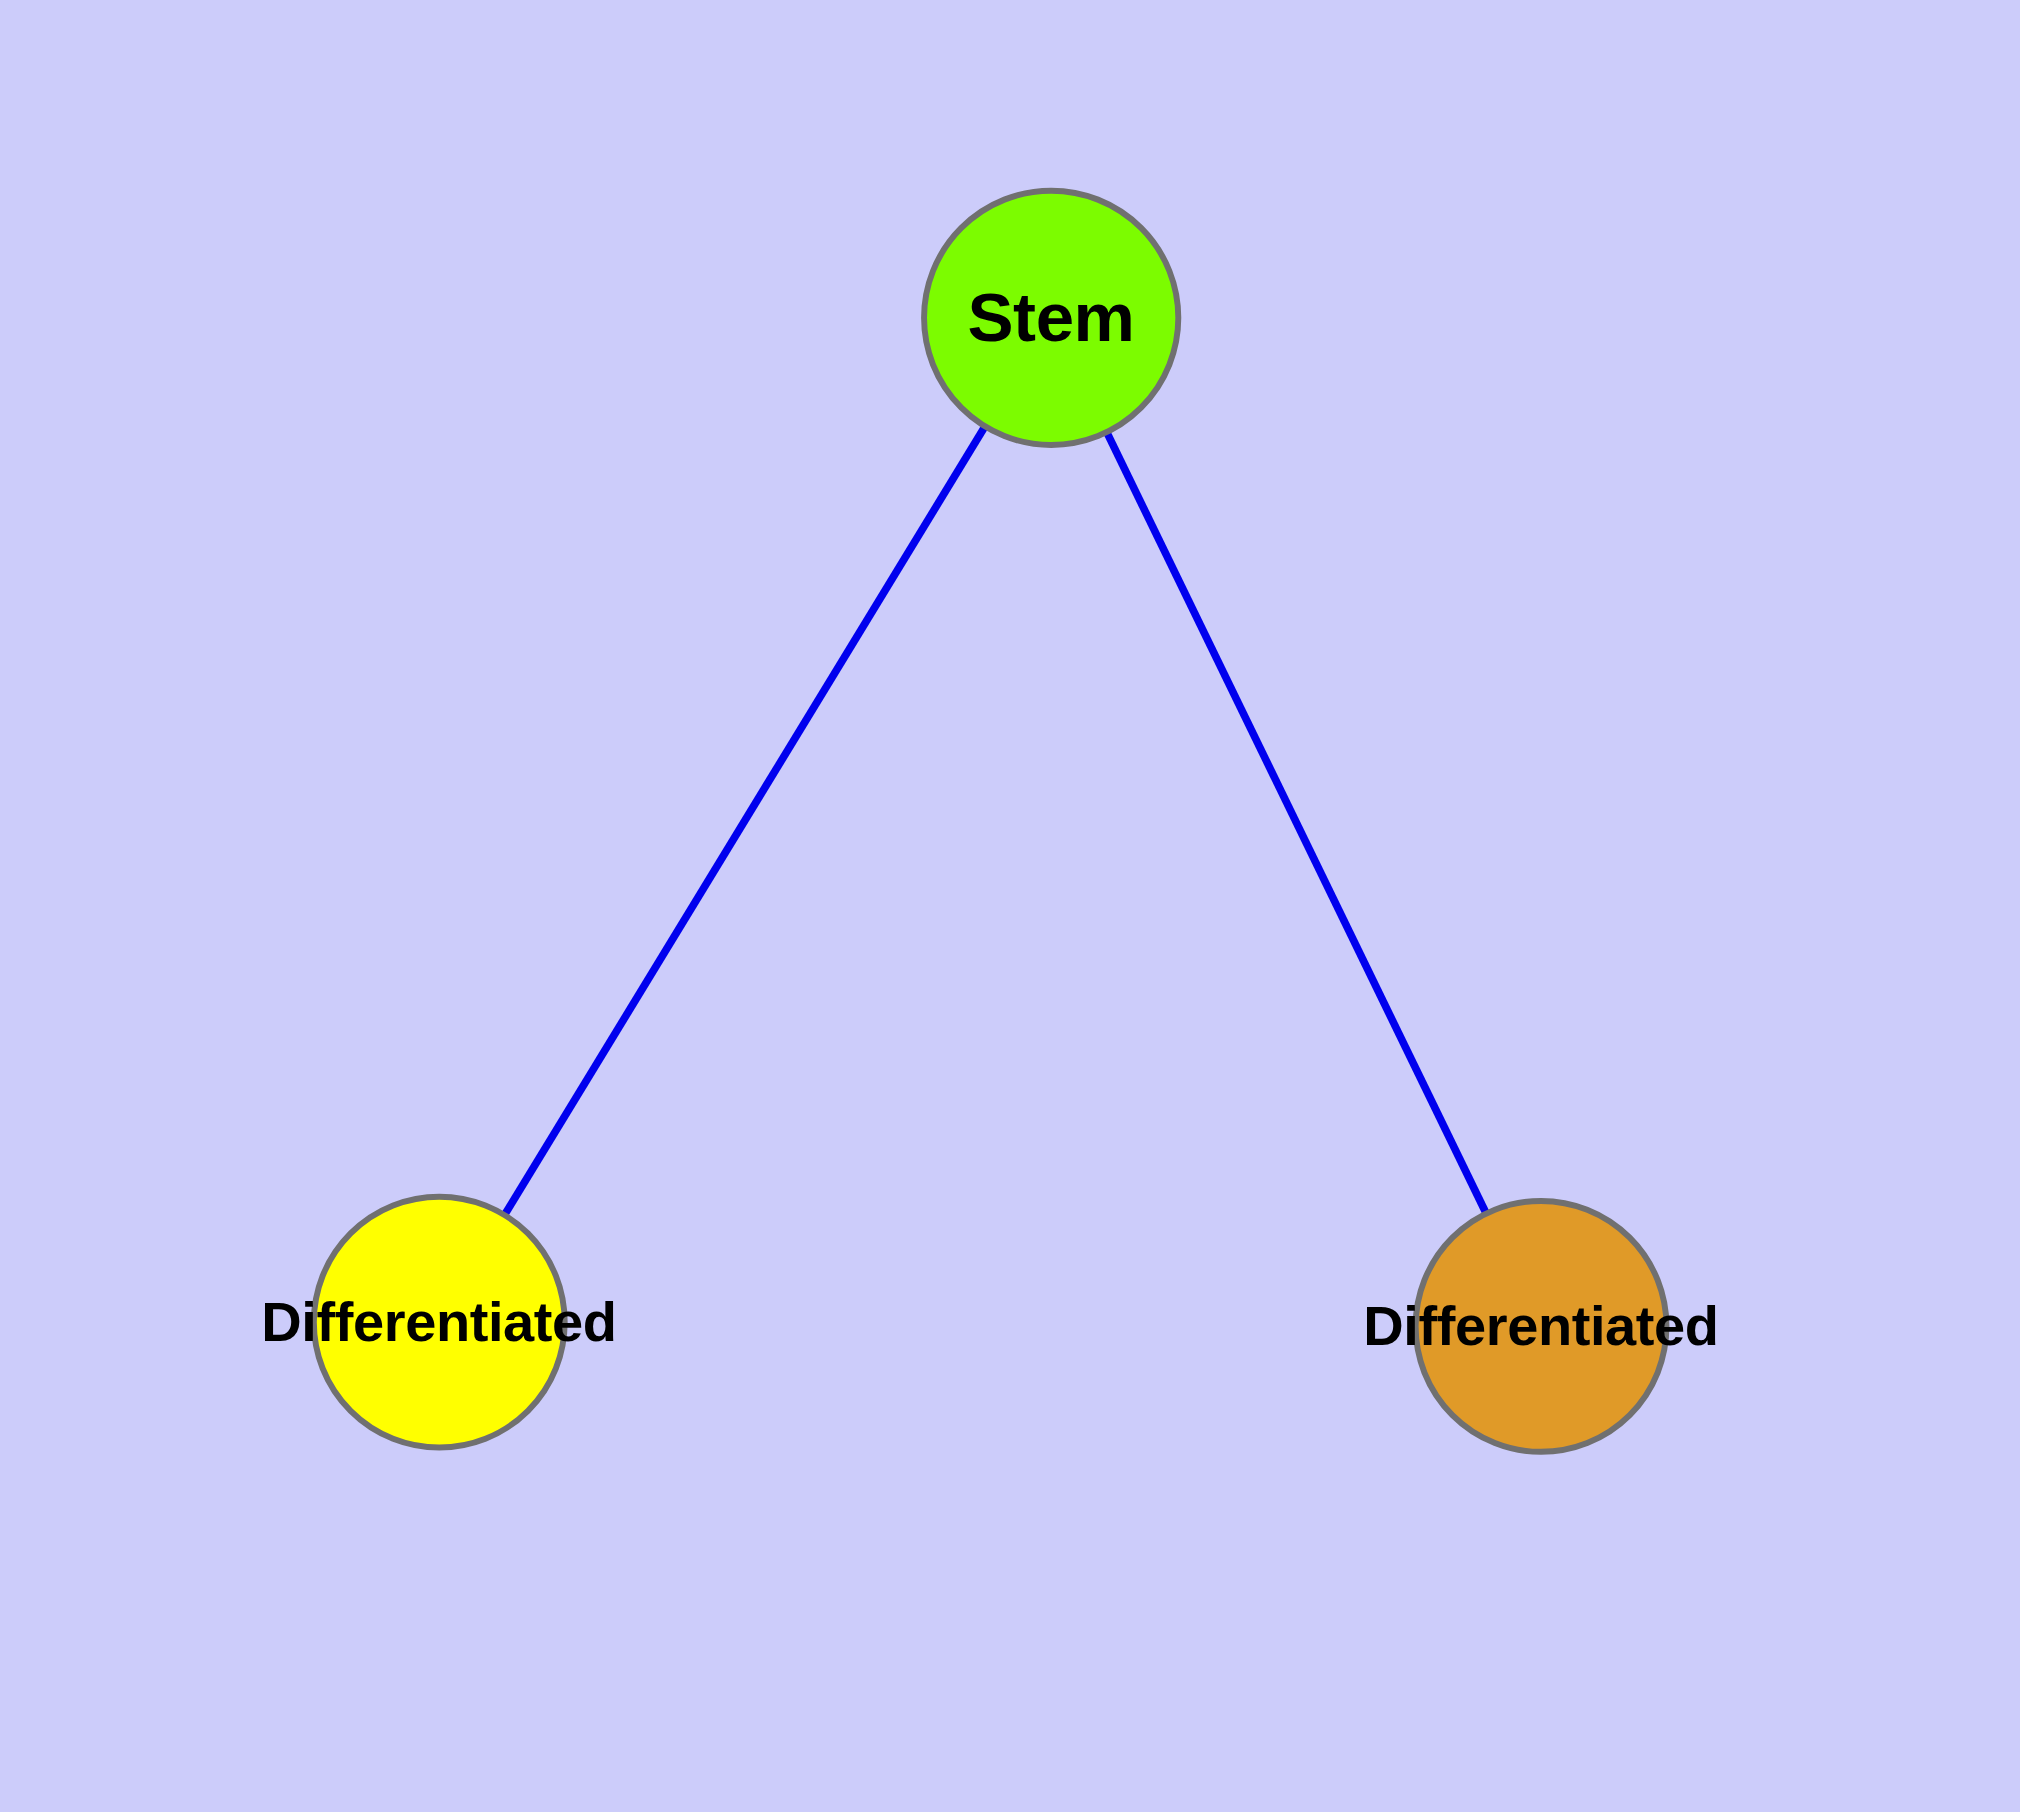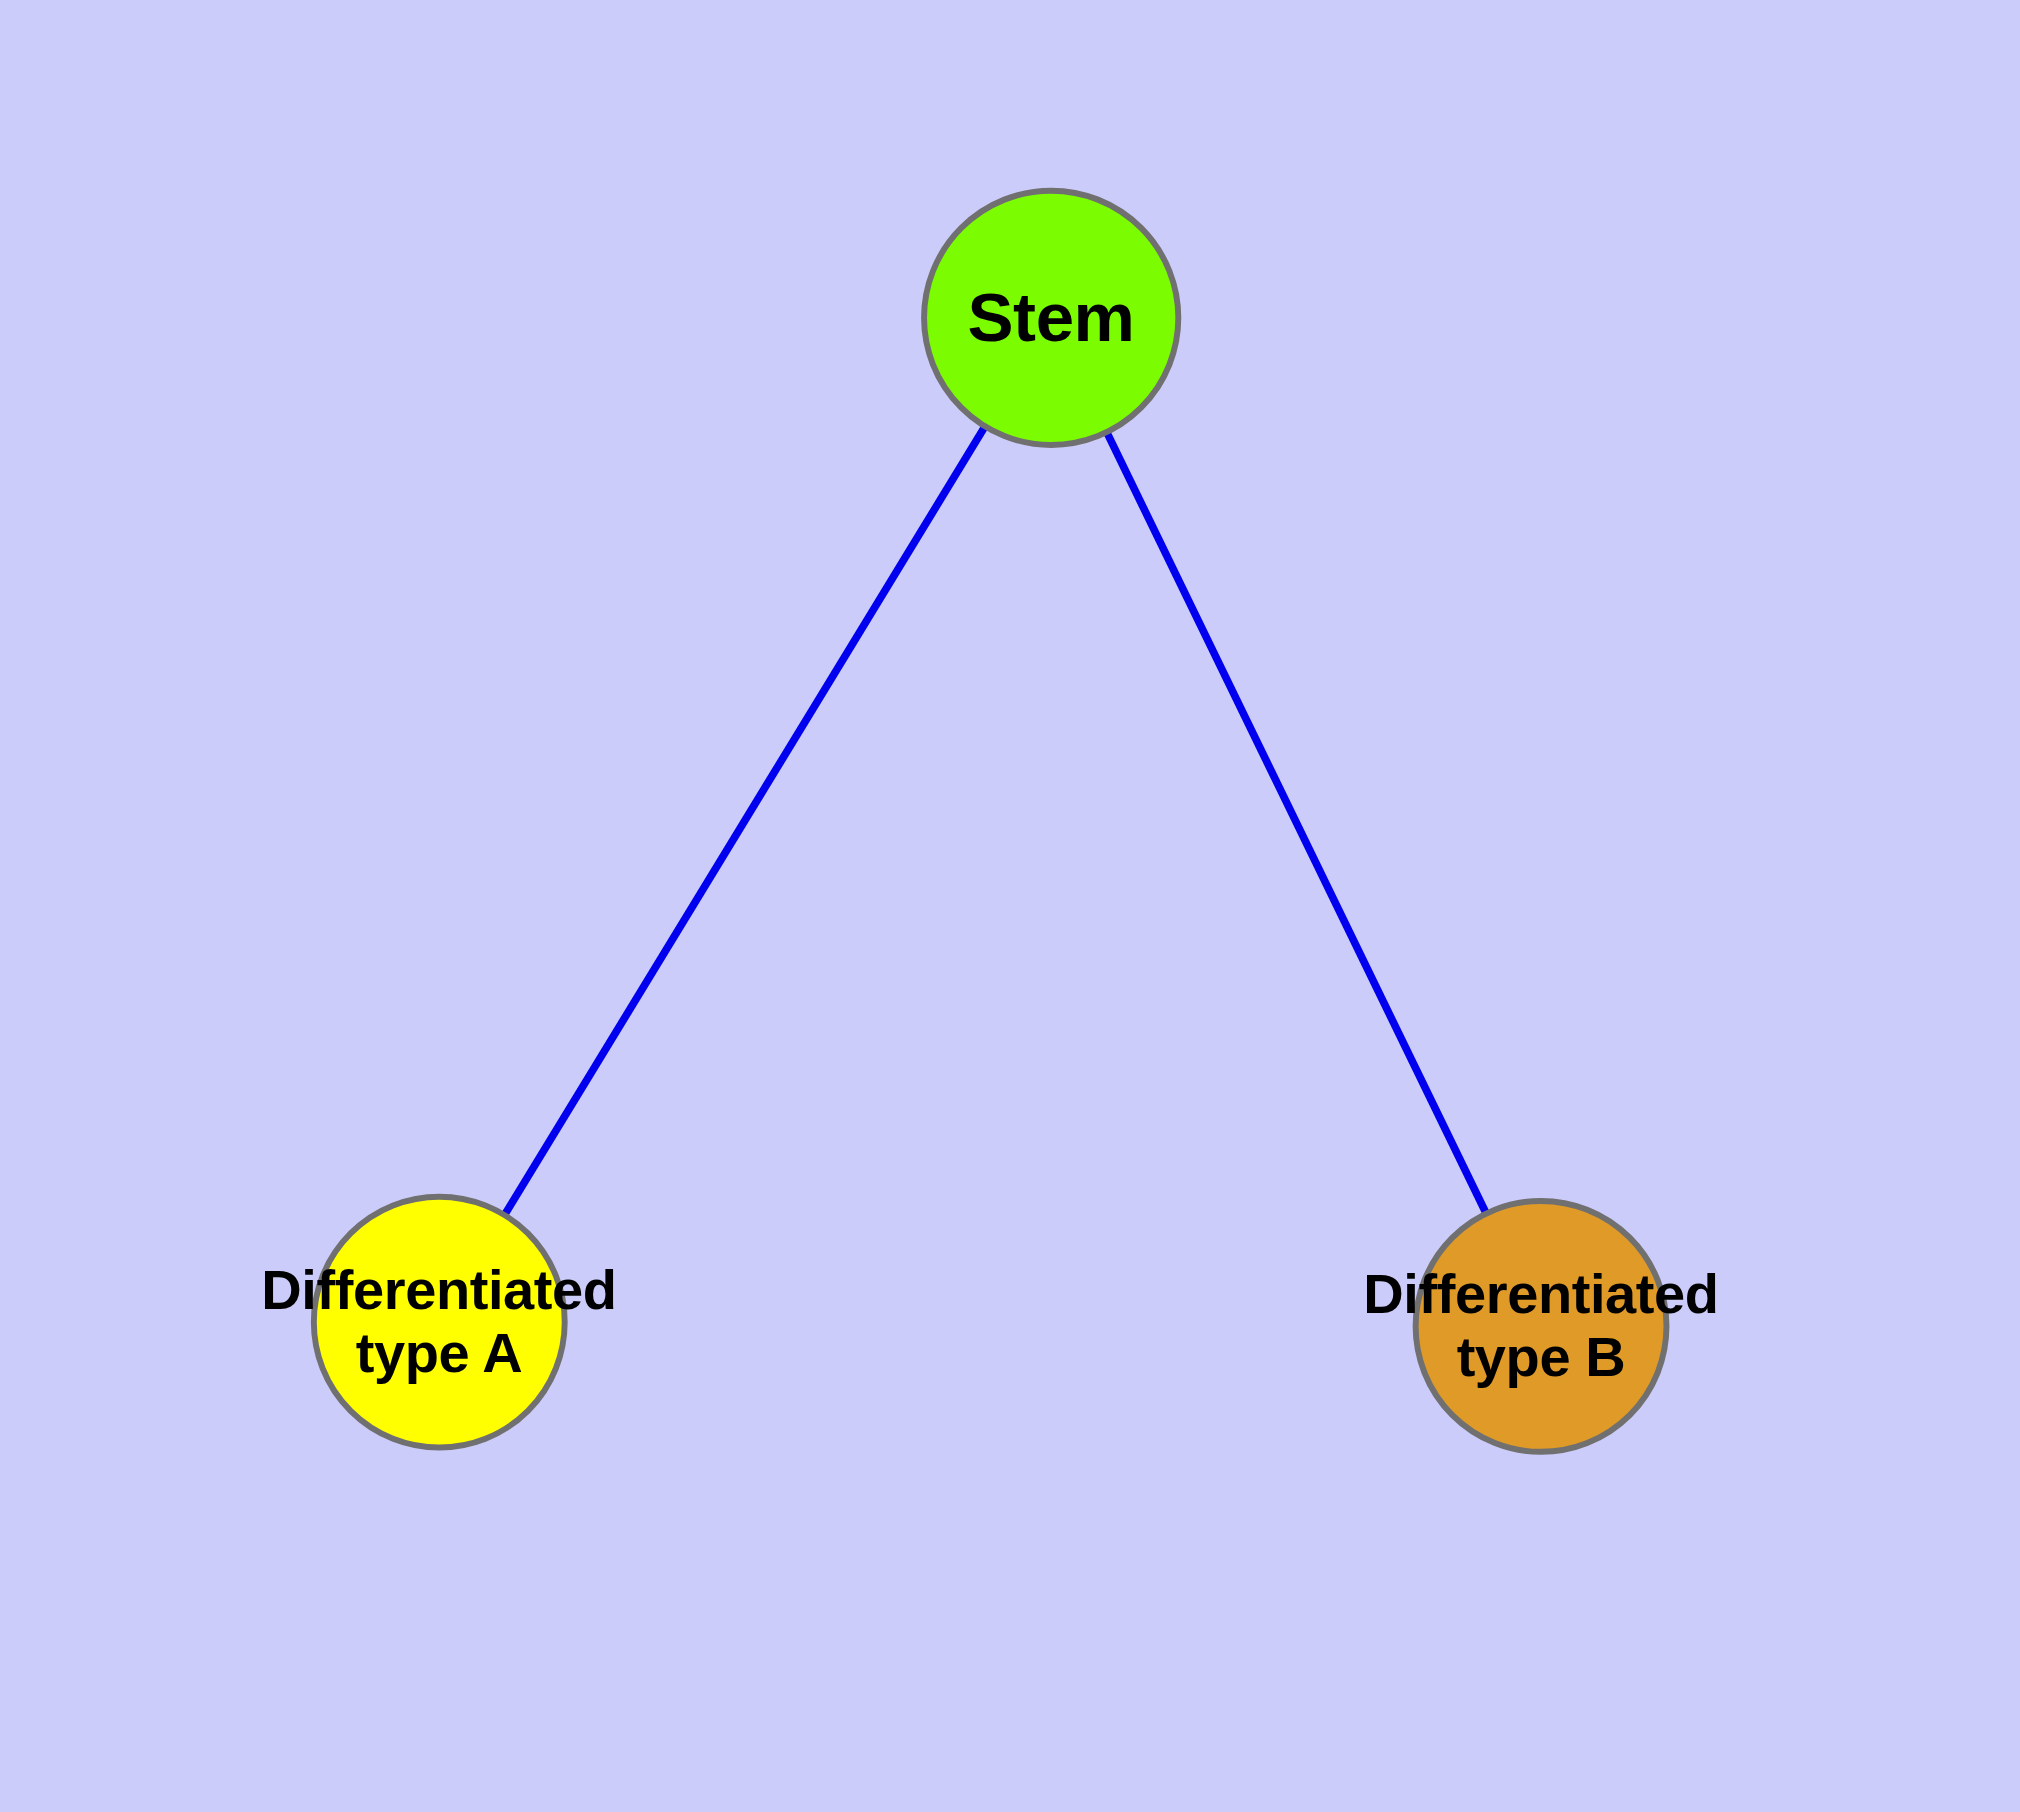--- a/index.html
+++ b/index.html
@@ -53,22 +53,20 @@
       <circle cx="1818" cy="1565" r="148" fill="#e09a28" stroke="#707070" stroke-width="7"></circle>
     </g>
   </svg>
 
   <div class="node-label label-stem" style="left: 1051px; top: 318px; color: rgb(0, 0, 0);">
     <div>Stem</div>
   </div>
 
   <div class="node-label label-diff" style="left: 439px; top: 1322px; color: rgb(0, 0, 0);">
     <div>Differentiated</div>
-    <div>type A</div>
   </div>
 
   <div class="node-label label-diff" style="left: 1541px; top: 1326px; color: rgb(0, 0, 0);">
     <div>Differentiated</div>
-    <div>type B</div>
   </div>
 
 </div>
 
 
 </body></html>

